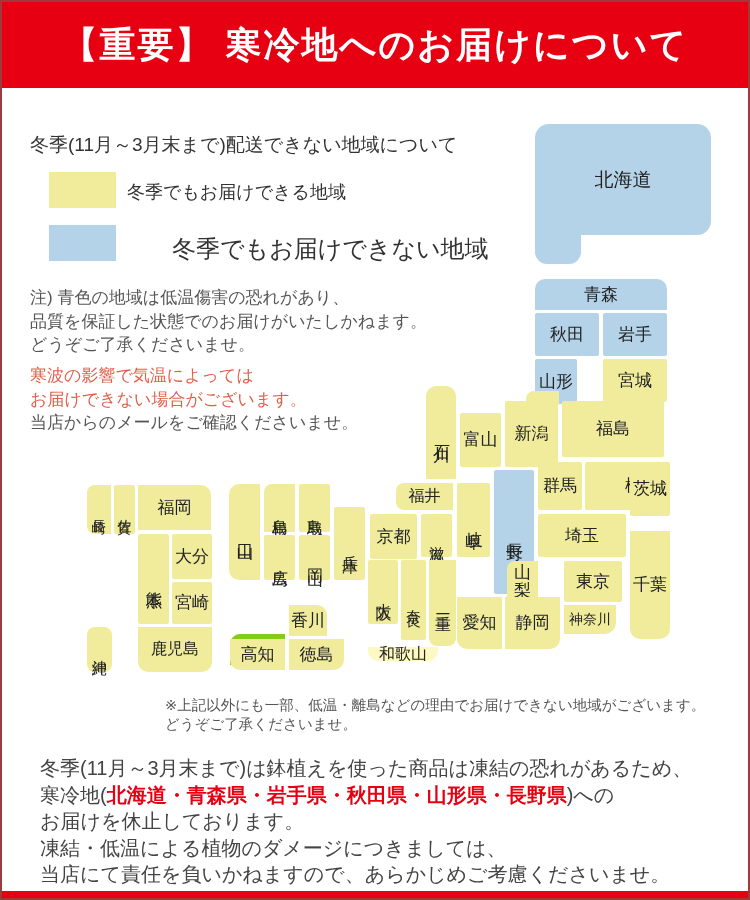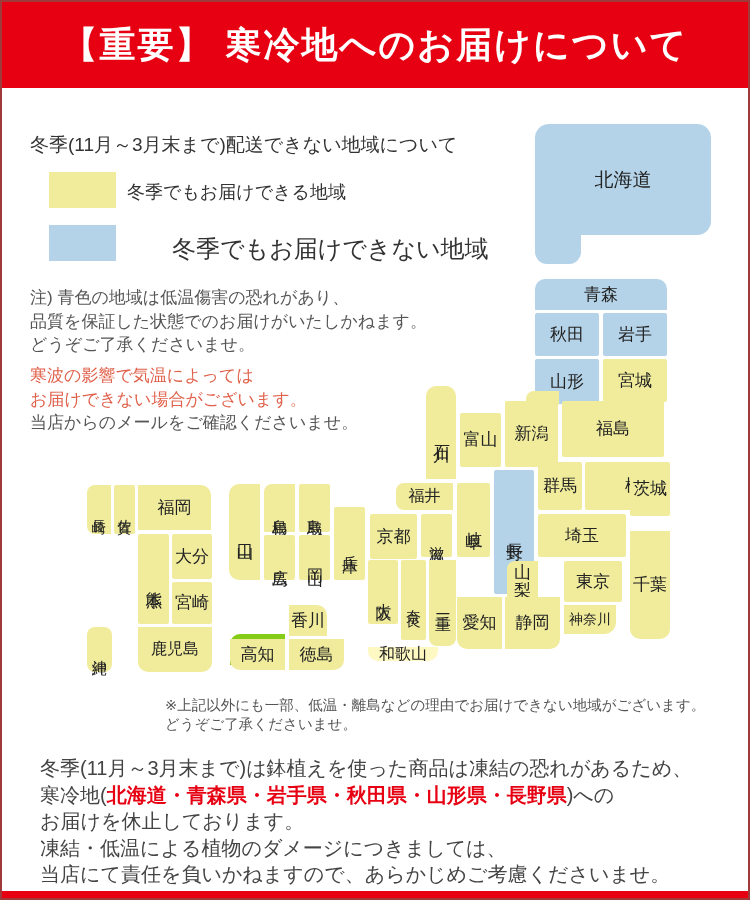--- a/index.html
+++ b/index.html
@@ -59,21 +59,21 @@
     <div class="red-soft">お届けできない場合がございます。</div>
     <div>当店からのメールをご確認くださいませ。</div>
   </div>
 
   <div id="japan-map" class="abs" style="left:0;top:0;width:750px;height:900px;pointer-events:none;">
       <div class="pref" style="left: 533px; top: 205px; width: 46px; height: 57px; background: rgb(180, 211, 232); border-radius: 0px 0px 12px 12px; font-size: 17px;"></div>
       <div class="pref" style="left: 533px; top: 122px; width: 176px; height: 111px; background: rgb(180, 211, 232); border-radius: 14px; font-size: 19px;">北海道</div>
       <div class="pref" style="left: 533px; top: 277px; width: 132px; height: 31px; background: rgb(180, 211, 232); border-radius: 10px 10px 0px 0px; font-size: 17px;">青森</div>
       <div class="pref" style="left: 533px; top: 311px; width: 64px; height: 43px; background: rgb(180, 211, 232); font-size: 17px;">秋田</div>
       <div class="pref" style="left: 601px; top: 311px; width: 64px; height: 43px; background: rgb(180, 211, 232); font-size: 17px;">岩手</div>
-      <div class="pref" style="left: 533px; top: 357px; width: 64px; height: 45px; background: rgb(180, 211, 232); font-size: 17px;">山形</div>
+      <div class="pref" style="left: 533px; top: 357px; width: 42px; height: 45px; background: rgb(180, 211, 232); font-size: 17px;">山形</div>
       <div class="pref" style="left: 601px; top: 357px; width: 64px; height: 43px; background: rgb(240, 236, 156); font-size: 17px;">宮城</div>
       <div class="pref" style="left: 524px; top: 389px; width: 33px; height: 14px; background: rgb(240, 236, 156); border-radius: 8px 0px 0px; font-size: 17px;"></div>
       <div class="pref" style="left: 503px; top: 399px; width: 53px; height: 66px; background: rgb(240, 236, 156); font-size: 17px;">新潟</div>
       <div class="pref" style="left: 458px; top: 411px; width: 41px; height: 54px; background: rgb(240, 236, 156); font-size: 17px;">富山</div>
       <div class="pref vert" style="left: 424px; top: 384px; width: 30px; height: 93px; background: rgb(240, 236, 156); border-radius: 10px 10px 0px 0px; font-size: 17px;">石川</div>
       <div class="pref" style="left: 560px; top: 399px; width: 102px; height: 56px; background: rgb(240, 236, 156); font-size: 17px;">福島</div>
       <div class="pref" style="left: 394px; top: 481px; width: 57px; height: 27px; background: rgb(240, 236, 156); border-radius: 8px 0px 0px 8px; font-size: 16px;">福井</div>
       <div class="pref vert" style="left: 455px; top: 481px; width: 33px; height: 74px; background: rgb(240, 236, 156); font-size: 17px;">岐阜</div>
       <div class="pref vert" style="left: 492px; top: 468px; width: 40px; height: 124px; background: rgb(180, 211, 232); font-size: 17px;">長野</div>
       <div class="pref" style="left: 536px; top: 460px; width: 44px; height: 48px; background: rgb(240, 236, 156); font-size: 17px;">群馬</div>

